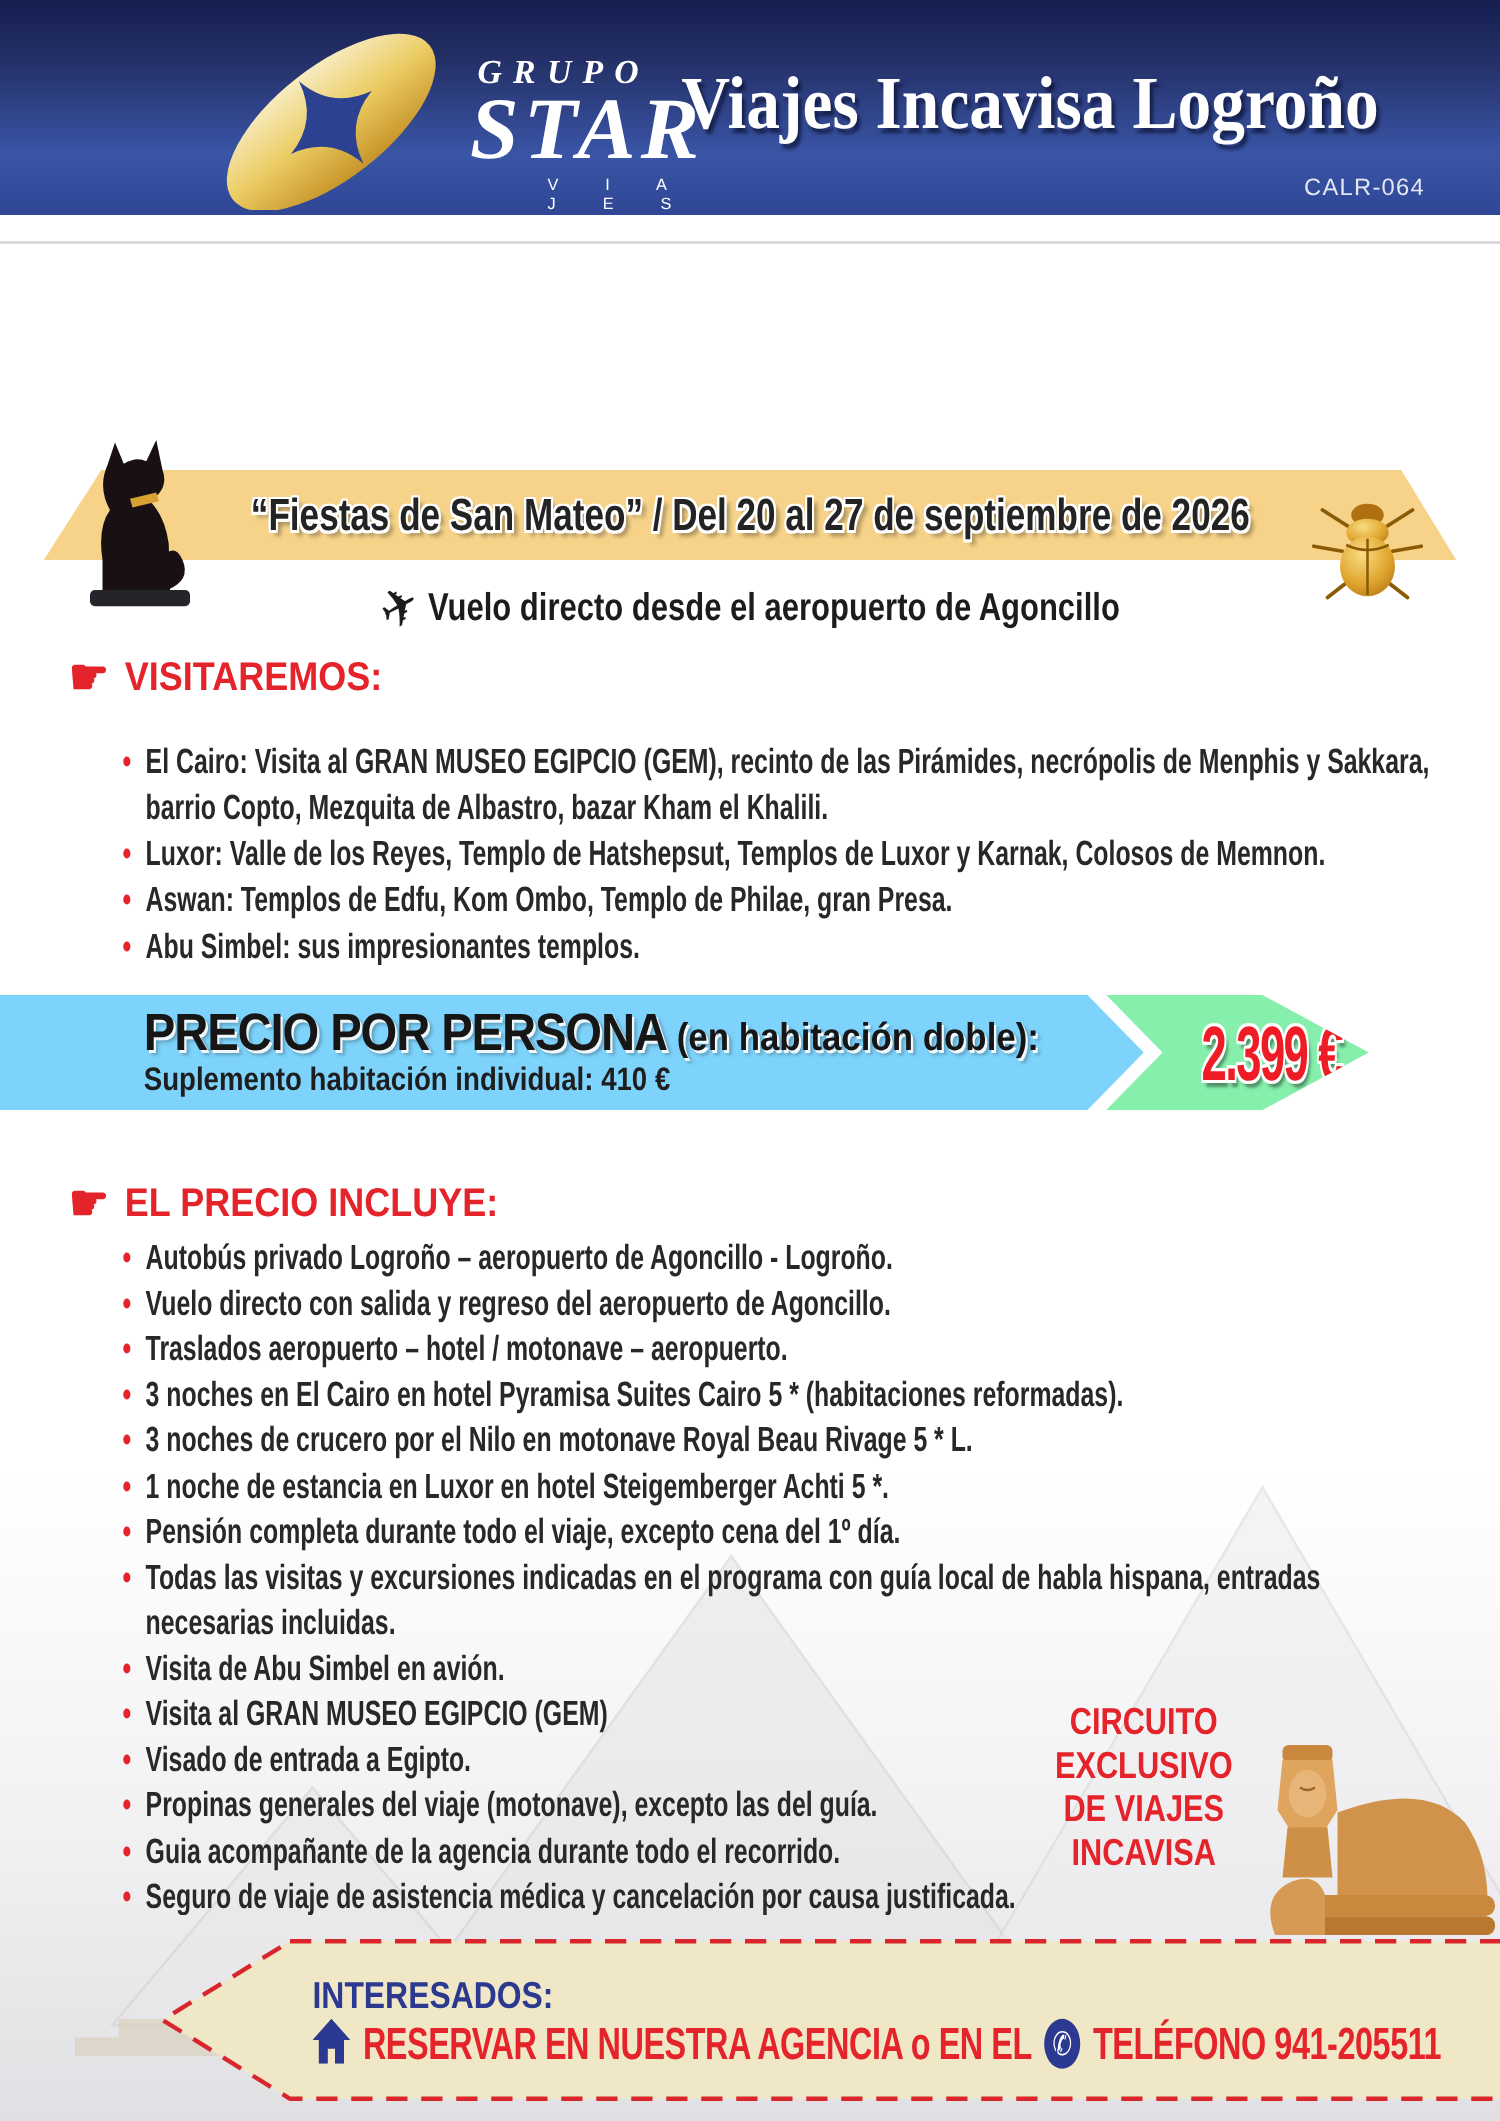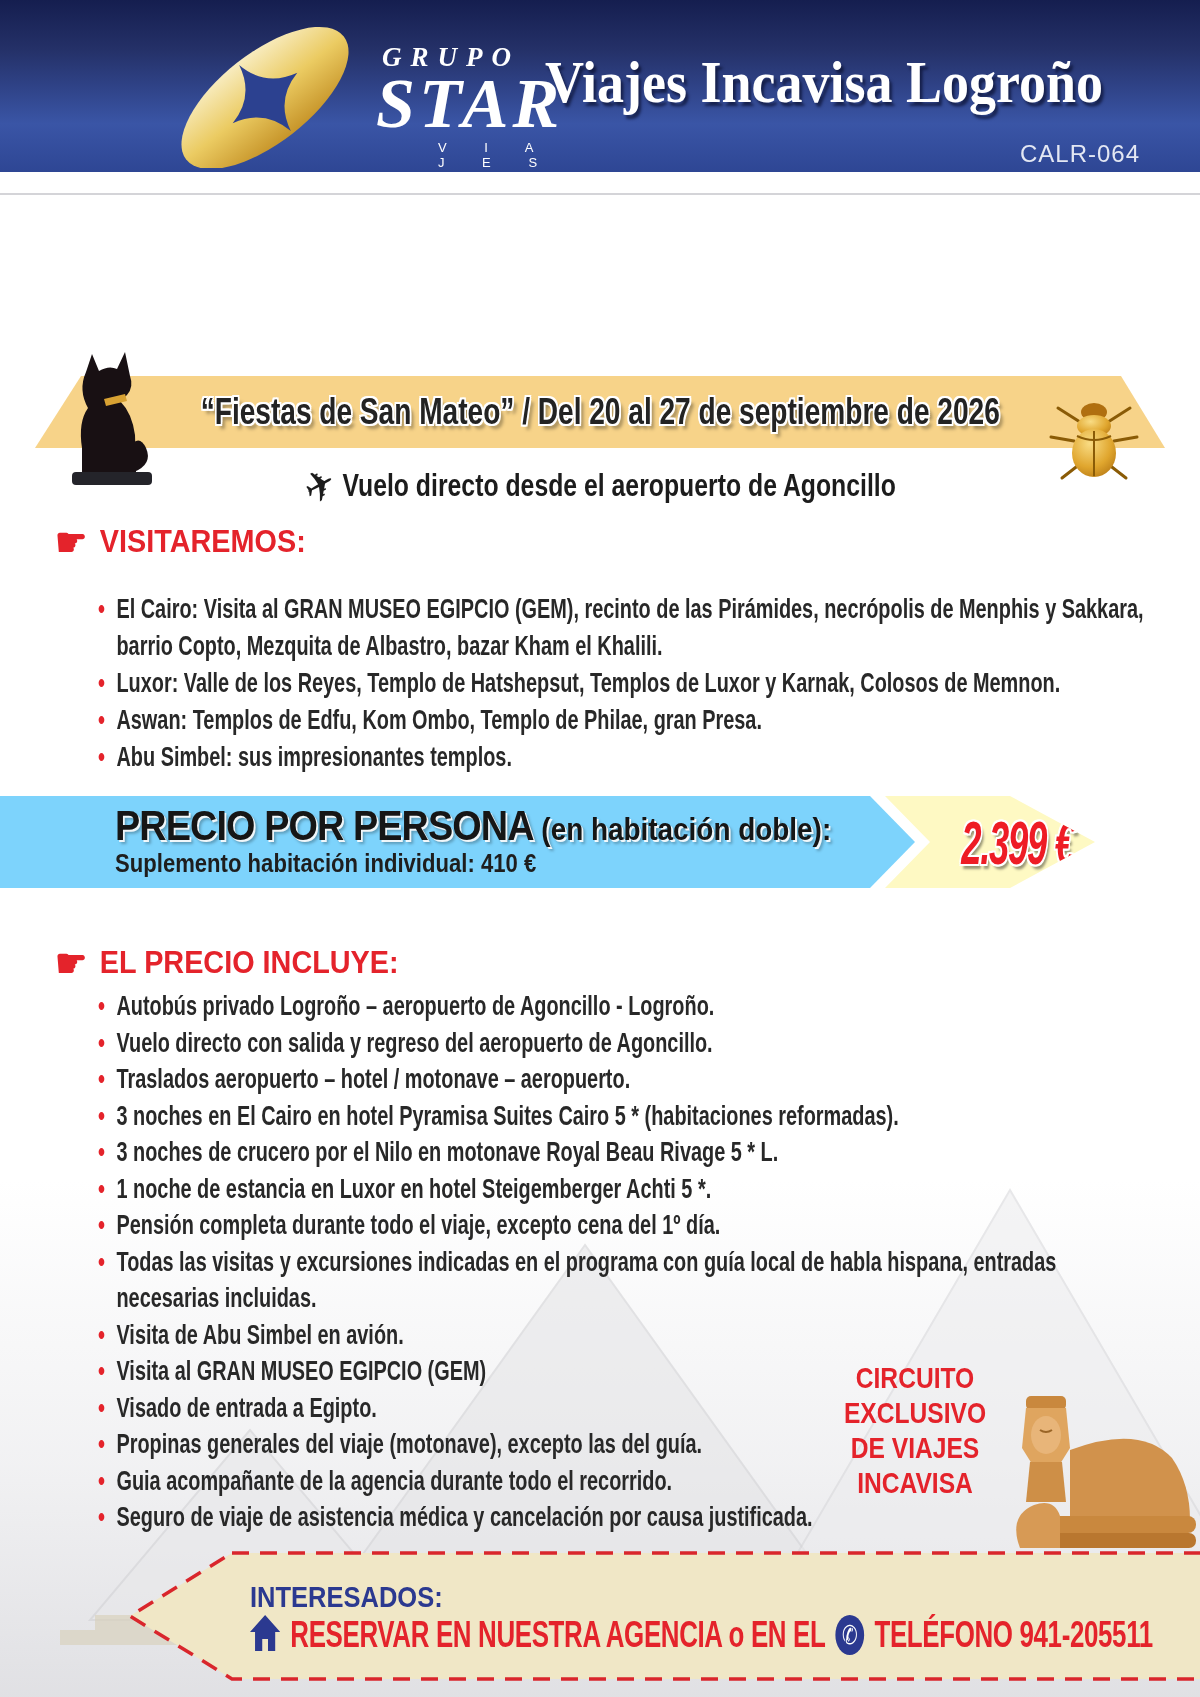--- a/index.html
+++ b/index.html
@@ -15,21 +15,21 @@
   .lg-grupo{position:absolute;left:232px;top:16px;font-family:"Liberation Serif",serif;
     font-style:italic;font-weight:bold;font-size:27px;letter-spacing:9px;color:#fff;}
   .lg-star{position:absolute;left:226px;top:38px;font-family:"Liberation Serif",serif;
     font-style:italic;font-weight:bold;font-size:70px;letter-spacing:4px;color:#fff;}
   .lg-viajes{position:absolute;left:240px;top:114px;font-size:13px;font-weight:normal;
     letter-spacing:17px;color:#fff;margin-left:48px;}
   .agency{position:absolute;left:545px;top:48px;font-family:"Liberation Serif",serif;
     font-weight:bold;font-size:60px;color:#ffffff;white-space:nowrap;
     transform:scaleX(.9);transform-origin:left top;
     text-shadow:3px 4px 3px rgba(5,8,35,.6);}
-  .code{position:absolute;right:60px;top:140px;font-size:24px;color:#e3e7f3;letter-spacing:1px;}
+  .code{position:absolute;right:60px;top:140px;font-size:19px;color:#e3e7f3;letter-spacing:1px;}
 
   
   .main-title{position:absolute;left:0;top:230px;width:1200px;text-align:center;}
   .main-title span{display:inline-block;font-size:125px;font-weight:bold;color:#E84D2B;
     letter-spacing:-3px;white-space:nowrap;transform:scale(.55,1.28);transform-origin:center top;}
 
   
   .ribbon{position:absolute;left:35px;top:376px;width:1130px;height:72px;background:#F7D389;
     clip-path:polygon(46px 0,1086px 0,1130px 72px,0 72px);
     display:flex;align-items:center;justify-content:center;text-align:center;}
@@ -70,23 +70,23 @@
   .price-band{position:absolute;left:0;top:796px;width:940px;height:92px;background:#7dd3fc;
     clip-path:polygon(0 0,870px 0,915px 46px,870px 92px,0 92px);}
   .price-l1{position:absolute;left:115px;top:6px;white-space:nowrap;
     transform:scaleX(.9);transform-origin:left top;}
   .price-main{font-size:42px;font-weight:bold;color:#161616;letter-spacing:-1px;
     text-shadow:2px 2px 0 rgba(255,255,255,.9),4px 4px 3px rgba(0,0,0,.25);}
   .price-sub{font-size:31px;font-weight:bold;color:#161616;
     text-shadow:2px 2px 0 rgba(255,255,255,.9),4px 4px 3px rgba(0,0,0,.25);}
   .price-l2{position:absolute;left:115px;top:52px;font-size:26px;font-weight:bold;color:#1e1e1e;
     white-space:nowrap;transform:scaleX(.85);transform-origin:left top;}
-  .price-arrow{position:absolute;left:885px;top:796px;width:210px;height:92px;background:#fef9c3;
+  .price-arrow{position:absolute;left:885px;top:796px;width:210px;height:92px;background:#86efac;
     clip-path:polygon(0 0,125px 0,210px 46px,125px 92px,0 92px,45px 46px);
-    display:flex;align-items:center;justify-content:center;padding-left:55px;box-sizing:border-box;font-style:italic;}
+    display:flex;align-items:center;justify-content:center;padding-left:55px;box-sizing:border-box;}
   .price-amt{display:inline-block;font-size:56px;font-weight:bold;color:#EE1C25;white-space:nowrap;
     letter-spacing:-2px;transform:scale(.65,1.1);transform-origin:center;
     text-shadow:2px 0 0 #fff,-2px 0 0 #fff,0 2px 0 #fff,0 -2px 0 #fff,
                 2px 2px 0 #fff,-2px -2px 0 #fff,2px -2px 0 #fff,-2px 2px 0 #fff,
                 4px 5px 3px rgba(0,0,0,.4);}
 
   
   .haze{position:absolute;left:0;top:1180px;width:1200px;height:517px;
     background:linear-gradient(180deg,rgba(238,238,240,0) 0%,rgba(230,230,233,.55) 55%,rgba(219,219,223,.85) 100%);}
   .bg-pyr{position:absolute;left:0;top:1150px;}

